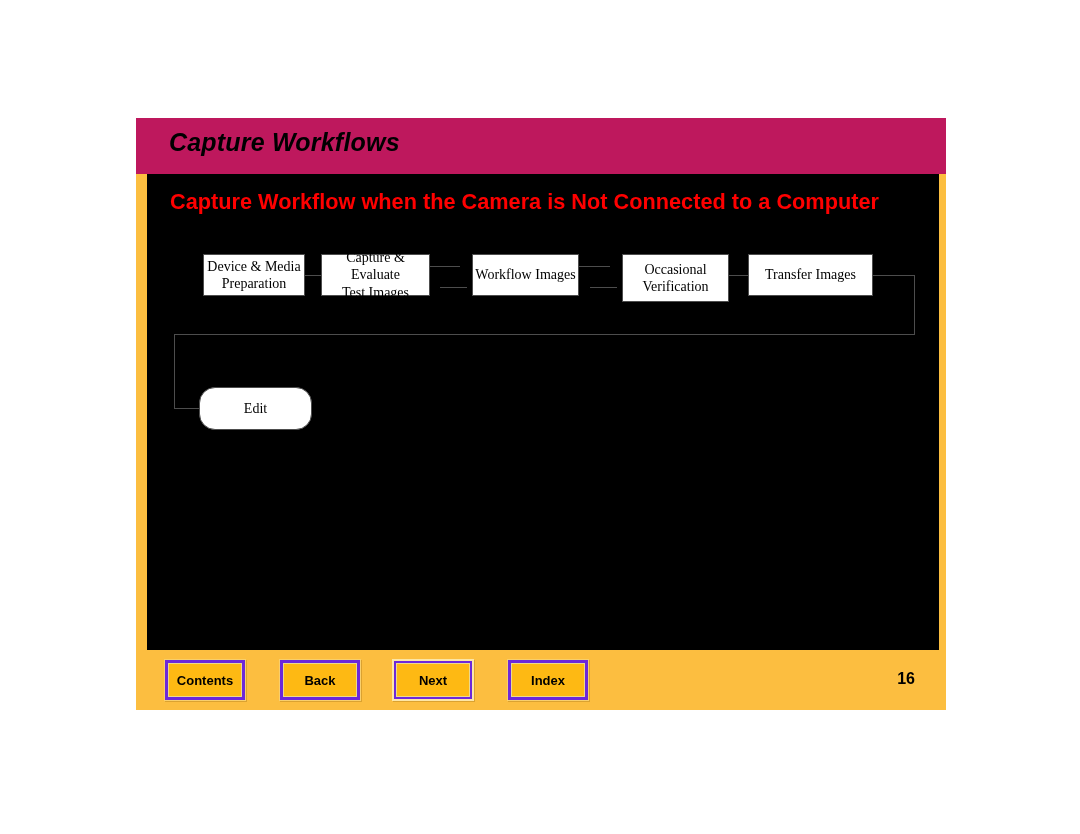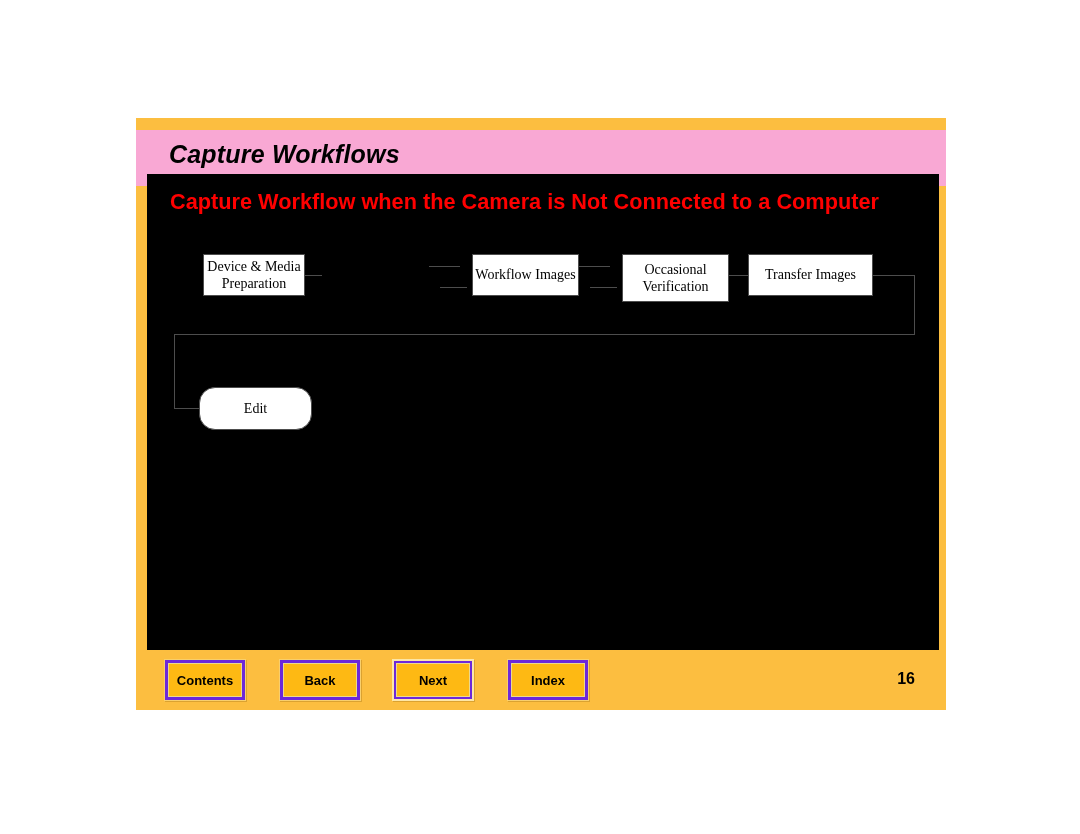--- a/index.html
+++ b/index.html
@@ -26,24 +26,24 @@
     top: 118px;
     width: 810px;
     height: 592px;
     background: #fcbe40;
   }
 
   
   #header-band {
     position: absolute;
     left: 0;
-    top: 12px;
+    top: 0;
     width: 810px;
     height: 56px;
-    background: #f9a8d4;
+    background: #be185d;
   }
 
   #doc-title {
     position: absolute;
     left: 33px;
     top: 10px;
     font-family: "Liberation Sans", sans-serif;
     font-style: italic;
     font-weight: bold;
     font-size: 25px;
@@ -213,20 +213,24 @@
         <div class="conn conn-v" style="left:744px; top:29px; height:60px;"></div>
         <div class="conn conn-h" style="left:4px; top:88px; width:741px;"></div>
         <div class="conn conn-v" style="left:4px; top:88px; height:75px;"></div>
         <div class="conn conn-h" style="left:4px; top:162px; width:26px;"></div>
 
         <div class="flow-box" style="left:33px; top:8px; width:102px; height:42px; flex-direction:column;">
           <span>Device &amp; Media</span>
           <span>Preparation</span>
         </div>
 
+        <div class="flow-box" style="left:151px; top:8px; width:109px; height:42px; flex-direction:column;">
+          <span>Capture &amp; Evaluate</span>
+          <span>Test Images</span>
+        </div>
 
         <div class="flow-box" style="left:302px; top:8px; width:107px; height:42px;">
           <span>Workflow  Images</span>
         </div>
 
         <div class="flow-box" style="left:452px; top:8px; width:107px; height:48px; flex-direction:column;">
           <span>Occasional</span>
           <span>Verification</span>
         </div>
 

